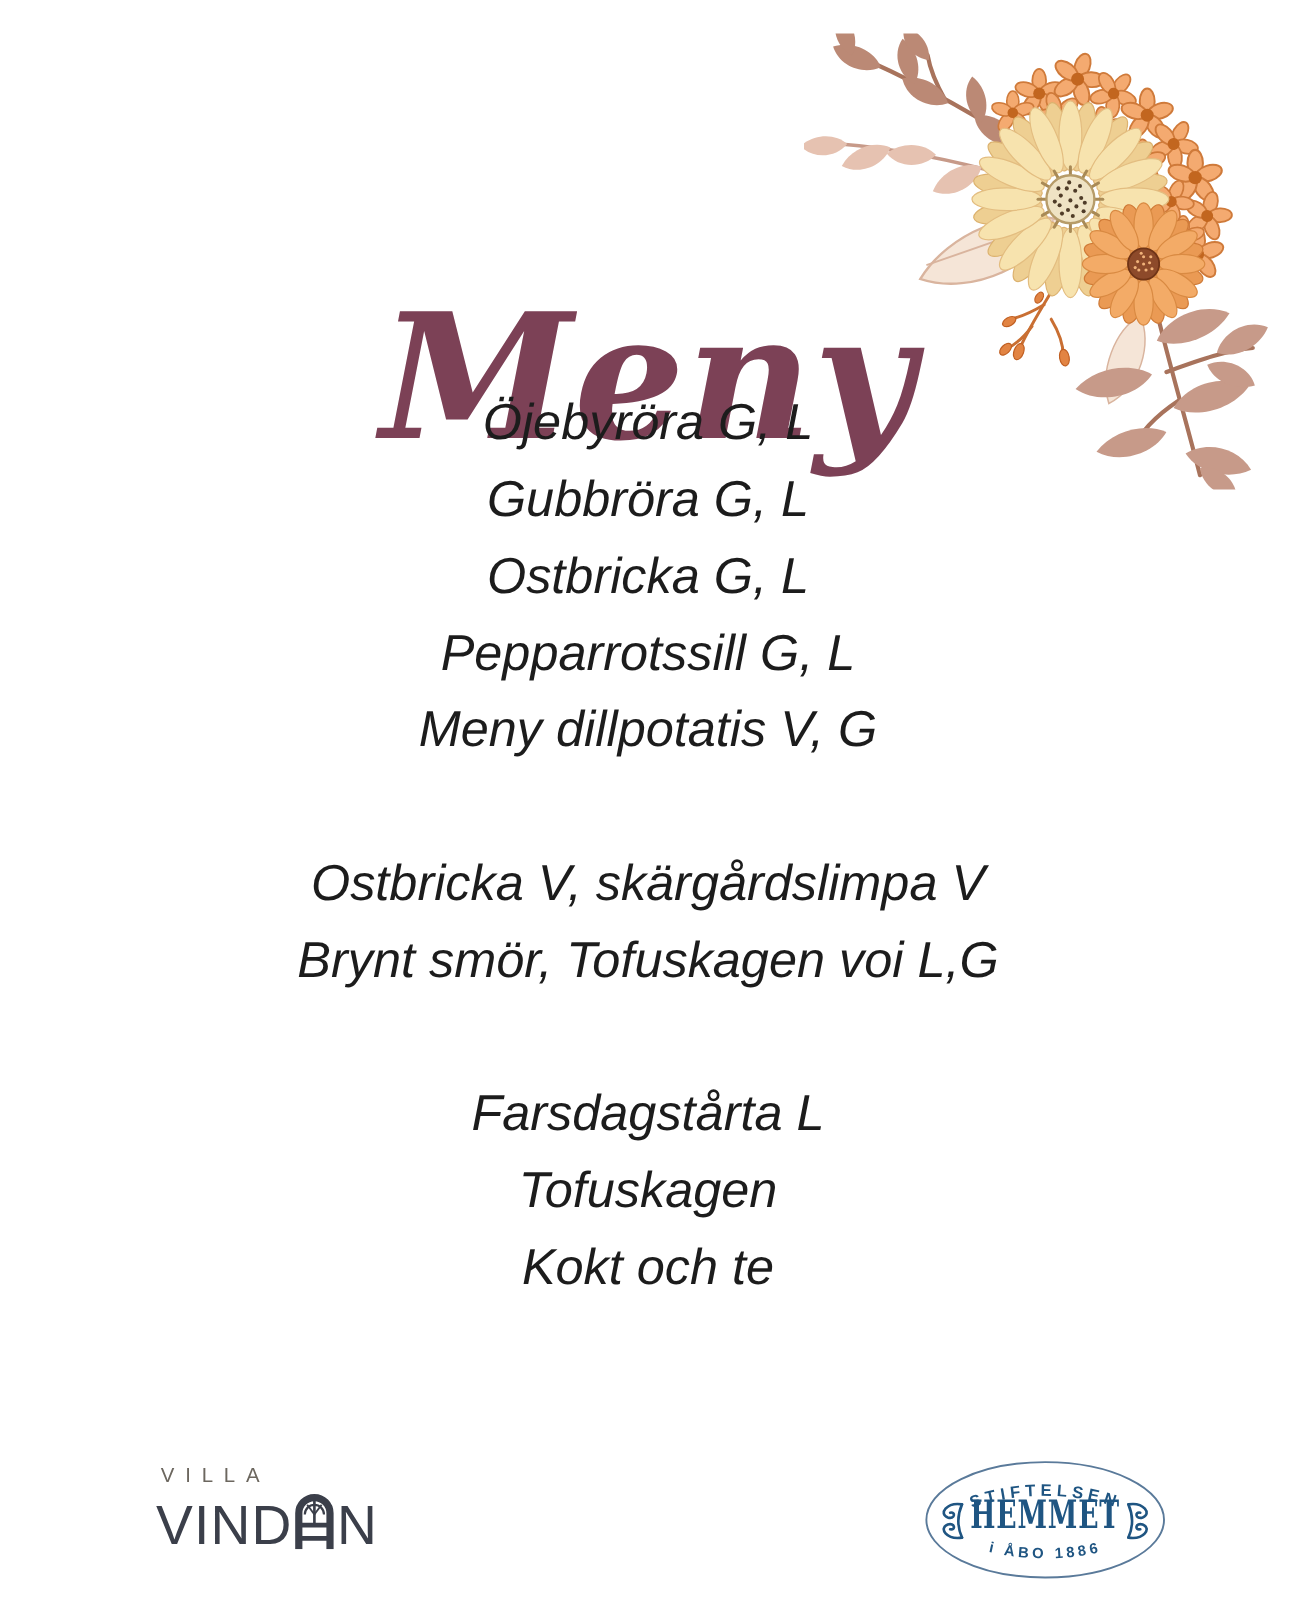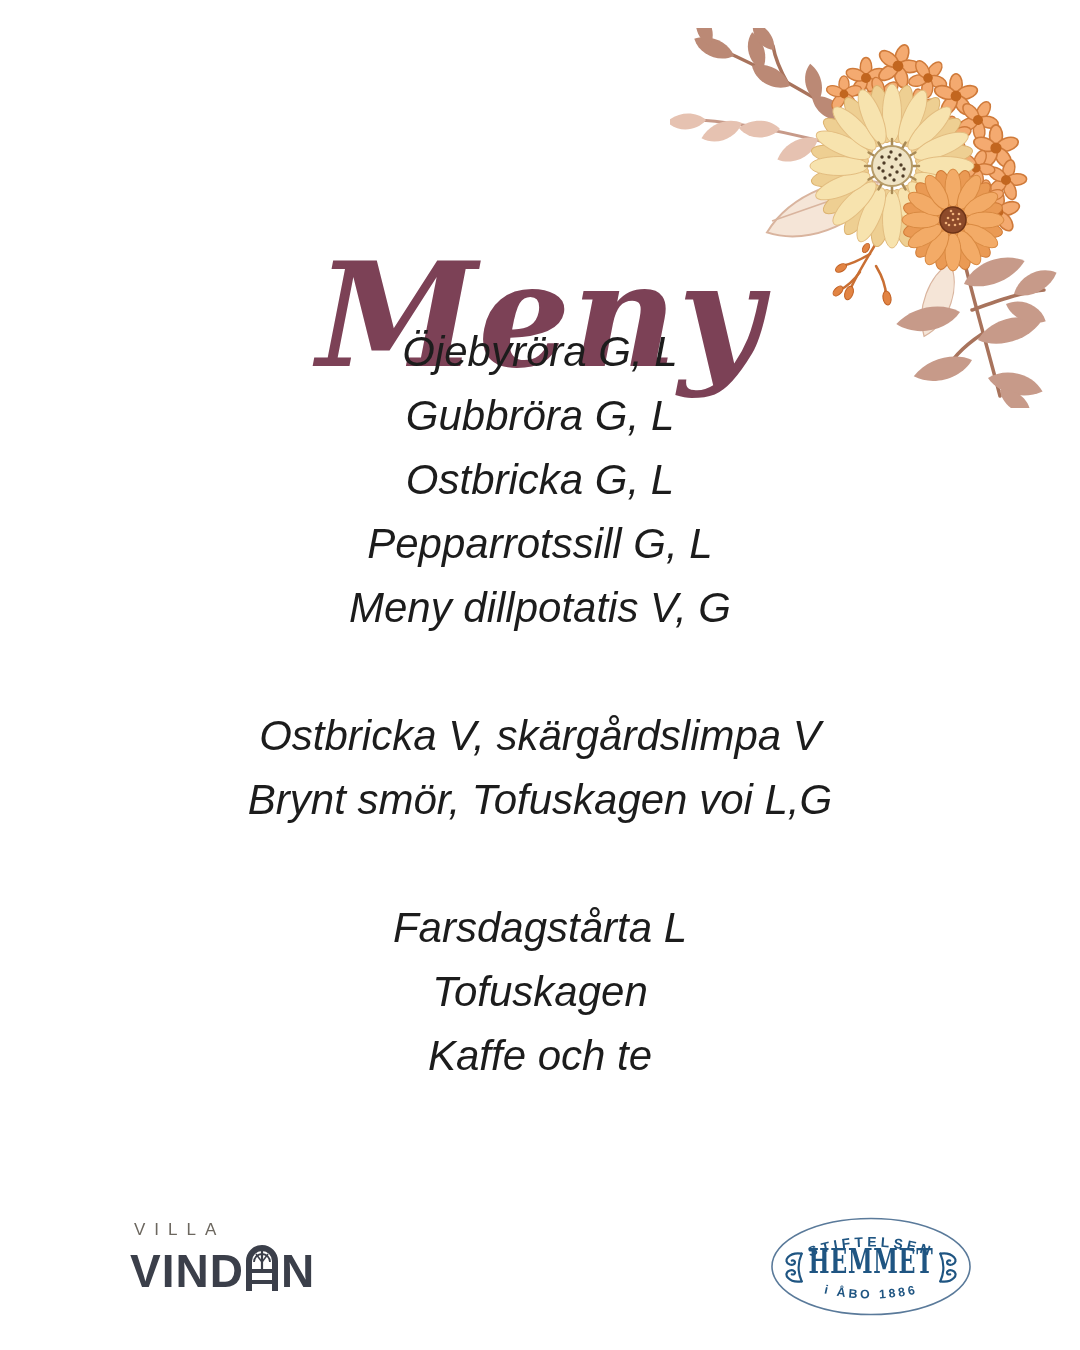--- a/index.html
+++ b/index.html
@@ -24,21 +24,21 @@
   .menu-section + .menu-section{margin-top:64px;}
   .menu-item{white-space:nowrap;}
   
   .villa{position:absolute;left:130px;top:1221px;}
   .villa-top{
     font-size:17px;font-weight:500;letter-spacing:9px;color:#6c675f;
     padding-left:4px;line-height:1;
   }
   .villa-name{
     display:flex;align-items:flex-end;margin-top:3px;line-height:0.82;
-    font-size:46px;font-weight:700;letter-spacing:1px;color:#3b3f4a;
+    font-size:46px;font-weight:400;letter-spacing:1px;color:#3b3f4a;
   }
   .window-icon{width:34px;height:50px;margin:0 2px 0 1px;display:block;}
   .hemmet{position:absolute;left:769px;top:1216px;width:204px;height:101px;}
   .hemmet text{font-family:"Liberation Sans",sans-serif;}
   .hemmet .h-name{font-family:"DejaVu Serif",serif;font-weight:700;letter-spacing:1px;}
 </style>
 </head>
 <body>
 
 <div class="page">
@@ -262,21 +262,21 @@
         <div class="menu-item">Pepparrotssill G, L</div>
         <div class="menu-item">Meny dillpotatis V, G</div>
       </section>
     <section class="menu-section">
         <div class="menu-item">Ostbricka V, skärgårdslimpa V</div>
         <div class="menu-item">Brynt smör, Tofuskagen voi L,G</div>
       </section>
     <section class="menu-section">
         <div class="menu-item">Farsdagstårta L</div>
         <div class="menu-item">Tofuskagen</div>
-        <div class="menu-item">Kaffe och te</div>
+        <div class="menu-item">Kokt och te</div>
       </section>
   </div>
 
   <div class="villa">
     <div class="villa-top">VILLA</div>
     <div class="villa-name">
       <span>VIND</span>
       <svg class="window-icon" viewBox="0 0 34 50" aria-hidden="true">
         <g stroke="#3b3f4a" fill="none">
           <path d="M4,50 L4,20 A13,13 0 0 1 30,20 L30,50" stroke-width="6"></path>

